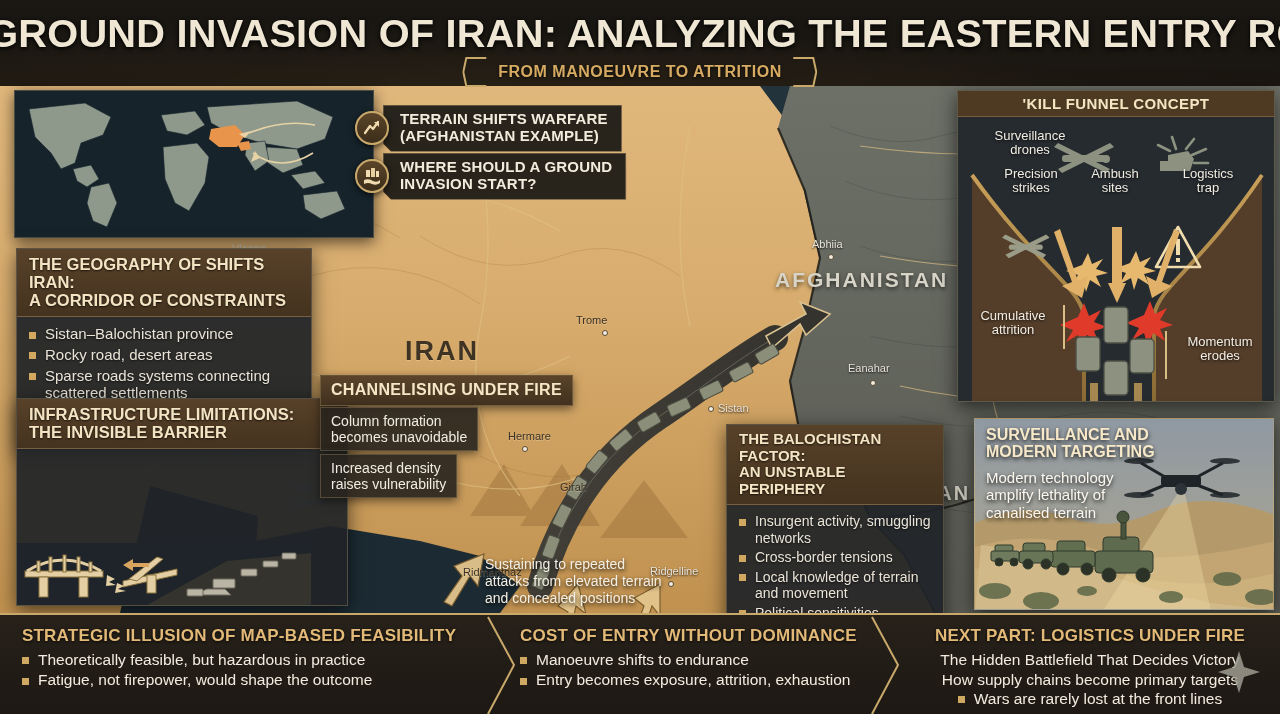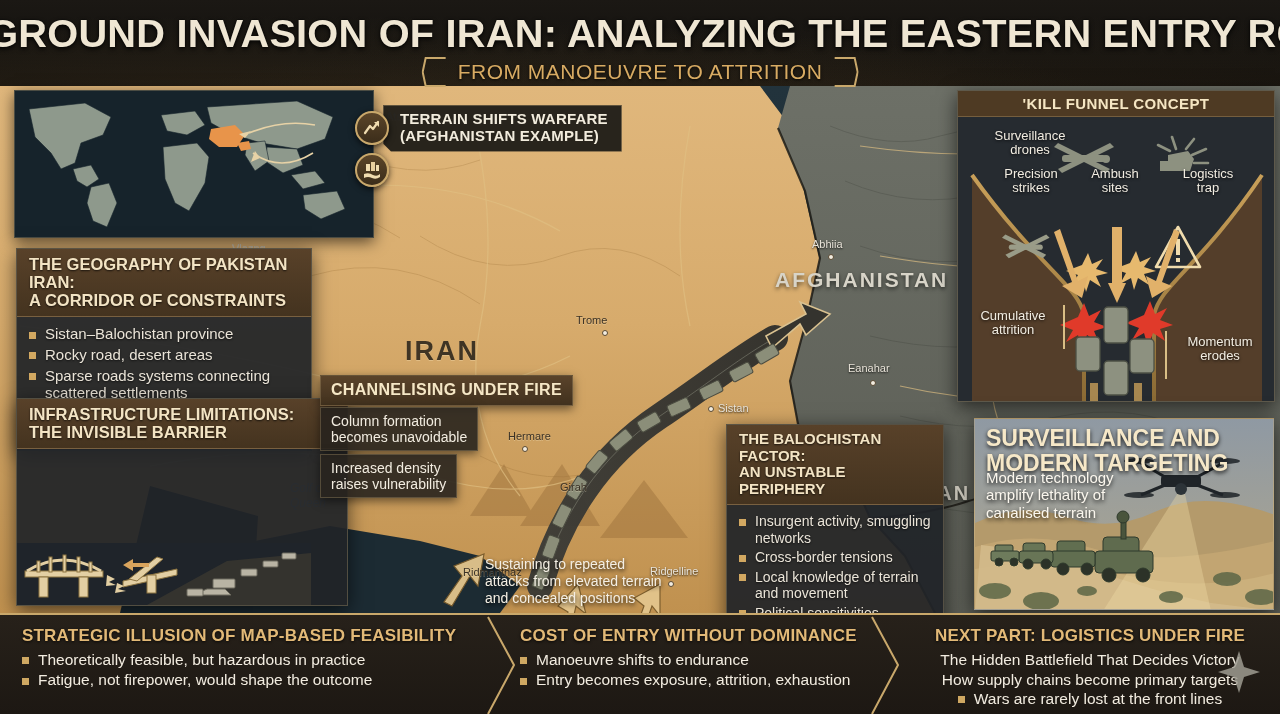--- a/index.html
+++ b/index.html
@@ -31,21 +31,21 @@
     font-family:"Liberation Sans", sans-serif;
     z-index:3;
   }
   .subtitle-wrap{
     position:absolute; left:50%; top:57px; transform:translateX(-50%);
     z-index:3; display:flex; align-items:center; gap:0;
   }
   .sub-chev{ width:26px; height:30px; position:relative;}
   .sub-chev svg{display:block;}
   .subtitle{
-    font-size:21px; font-weight:normal; color:#d8ab63; letter-spacing:.5px;
+    font-size:16px; font-weight:bold; color:#d8ab63; letter-spacing:.5px;
     white-space:nowrap; padding:0 10px;
     text-shadow:0 1px 3px rgba(0,0,0,.8);
   }
 
   
   .map-stage{
     position:absolute; left:0; top:86px; width:1280px; height:527px;
     overflow:hidden;
     background:#2a2721;
   }
@@ -163,21 +163,21 @@
   }
 
   
   .surv-panel{
     position:absolute; left:974px; top:418px; width:300px; height:192px;
     border:1px solid rgba(200,175,125,.35); overflow:hidden;
     box-shadow:0 5px 18px rgba(0,0,0,.6);
     background:linear-gradient(180deg,#8d96a0 0%,#a9a189 38%,#c0a878 60%,#9c8358 100%);
   }
   .surv-title{
-    position:absolute; left:11px; top:7px; font-weight:bold; font-size:23px;
+    position:absolute; left:11px; top:7px; font-weight:bold; font-size:16px;
     line-height:1.08; color:#f6e8c8; text-shadow:0 2px 4px rgba(0,0,0,.85);
   }
   .surv-sub{
     position:absolute; left:11px; top:50px; font-size:15px; line-height:1.16;
     color:#fbf7ee; text-shadow:0 2px 4px rgba(0,0,0,.9);
   }
 
   
   .bottom-bar{
     position:absolute; left:0; top:613px; width:1280px; height:101px;
@@ -448,25 +448,29 @@
 
 <div class="callout" style="left:355px; top:153px;">
   <span class="callout-badge">
     <svg width="20" height="20" viewBox="0 0 20 20">
       <rect x="4" y="4" width="4" height="7" fill="#f0dcb0"></rect>
       <rect x="9" y="2" width="4" height="9" fill="#e8cf9e"></rect>
       <rect x="14" y="5" width="3" height="6" fill="#f0dcb0"></rect>
       <path d="M2 14 q5 -2 9 1 q4 2 7 -1 l0 3 q-4 3 -8 1 q-4 -2 -8 0 Z" fill="#f0dcb0"></path>
     </svg>
   </span>
+  <span class="callout-box">
+    <span>WHERE SHOULD A GROUND</span><br>
+    <span>INVASION START?</span>
+  </span>
 </div>
 
 <div class="panel" style="left:16px; top:248px; width:296px;">
   <div class="panel-head" style="font-size:16.5px;">
-    <div>THE GEOGRAPHY OF PAKISTAN IRAN:</div>
+    <div>THE GEOGRAPHY OF SHIFTS IRAN:</div>
     <div>A CORRIDOR OF CONSTRAINTS</div>
   </div>
   <div class="panel-body">
     <ul class="bullets" style="font-size:15px;">
       <li>Sistan–Balochistan province</li>
       <li>Rocky road, desert areas</li>
       <li>Sparse roads systems connecting scattered settlements</li>
     </ul>
     <div class="xrow">
       <span class="xmark">✖</span>

